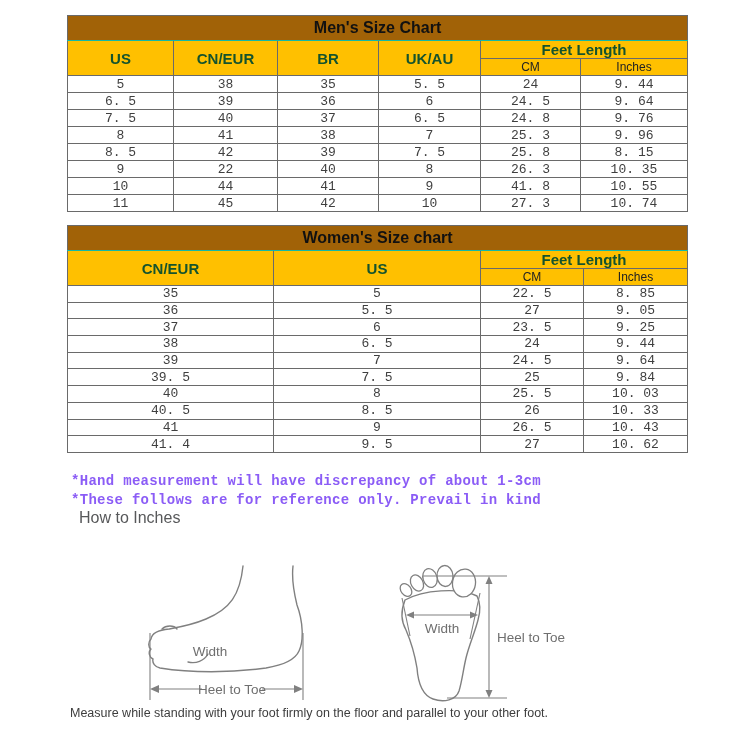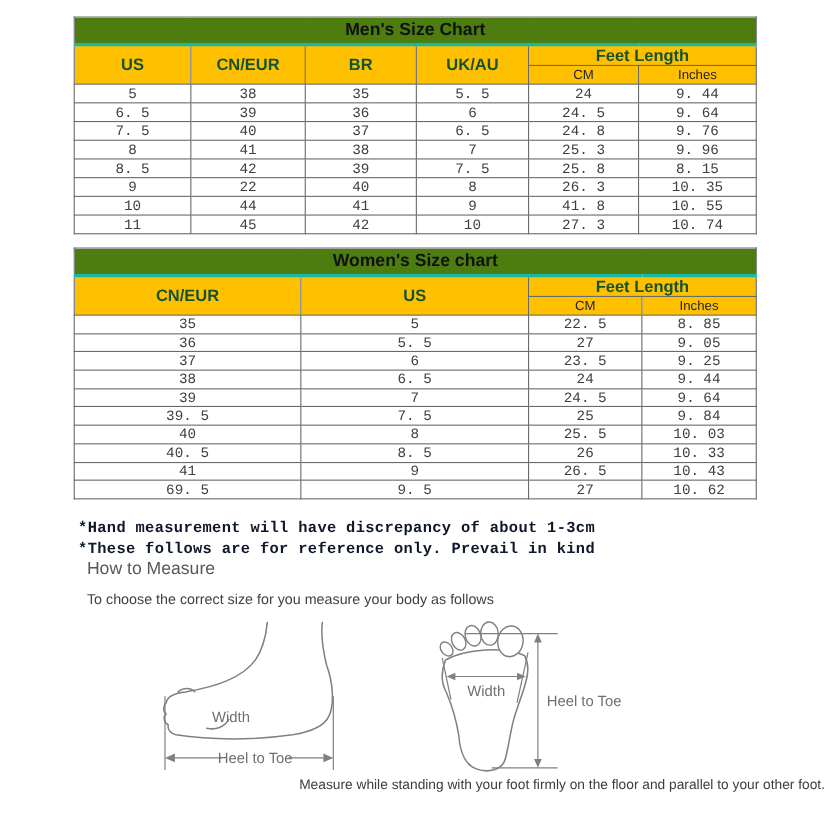--- a/index.html
+++ b/index.html
@@ -5,53 +5,53 @@
   * { box-sizing: border-box; margin: 0; padding: 0; }
   html,body { background:#fff; }
   #page { position:relative; width:750px; height:750px; background:#fff; overflow:hidden;
           font-family:"Liberation Sans",sans-serif; }
 
   
   .size-table { position:absolute; border-collapse:collapse; table-layout:fixed;
                 width:620px; background:#fff; border:1.5px solid #2e2e2e; }
   .size-table th, .size-table td { border:1px solid #6a6a6a; padding:0; text-align:center;
                 vertical-align:middle; white-space:nowrap; overflow:hidden; }
-  .title-row th { background:#4d7c0f; height:25px; font:bold 16px "Liberation Sans",sans-serif;
-                color:#111; border-bottom:3px solid #14b8a6; }
+  .title-row th { background:#a16207; height:25px; font:bold 16px "Liberation Sans",sans-serif;
+                color:#111; border-bottom:1px solid #14b8a6; }
   .head-row th { background:var(--header_bg,#FFC000); font:bold 15px "Liberation Sans",sans-serif;
                 color:#14532d; height:17px; }
   .sub-row th { background:var(--header_bg,#FFC000); font:12px "Liberation Sans",sans-serif;
                 color:#222; height:17px;margin-left:48px; }
   .size-table tbody td { font:13px "Liberation Mono",monospace; color:#3f3f3f; height:17px; }
   #womens-table tbody td { height:16.7px; }
   #mens-table { left:67px; top:15px; }
   #womens-table { left:67px; top:225px; }
 
   
   .notes { position:absolute; left:71px; top:472px; font:bold 14px "Liberation Mono",monospace;
-           color:#0f172a; line-height:19px; letter-spacing:.3px; }
+           color:#8b5cf6; line-height:19px; letter-spacing:.3px; }
 
   
   .howto-heading { position:absolute; left:79px; top:509px; font:16px "Liberation Sans",sans-serif;
            color:#57585a; }
   .howto-sub { position:absolute; left:79px; top:537px; font:13px "Liberation Sans",sans-serif;
            color:#414141; }
 
   
   .diag { position:absolute; }
   #side-foot { left:146px; top:563px; }
   #top-foot  { left:395px; top:560px; }
   .foot-line { fill:none; stroke:var(--diagram_stroke,#808080); stroke-width:1.4;
                stroke-linecap:round; stroke-linejoin:round; }
   .guide { stroke:var(--diagram_stroke,#808080); stroke-width:1.1; fill:none; }
   .ahead { fill:var(--diagram_stroke,#808080); stroke:none; }
   .toe   { fill:#fff; stroke:var(--diagram_stroke,#808080); stroke-width:1.3; }
   .diag-label { font:13.5px "Liberation Sans",sans-serif; fill:#6f6f6f; }
 
-  .caption { position:absolute; left:70px; top:706px; width:680px; text-align:right;
+  .caption { position:absolute; left:70px; top:706px; width:680px; text-align:left;
              font:12.5px "Liberation Sans",sans-serif; color:#3d3d3d; }
 </style>
 </head>
 <body>
 
 <div id="page">
 
   <table class="size-table" id="mens-table">
     <colgroup>
       <col style="width:106px">
@@ -215,35 +215,34 @@
           <td>26</td>
           <td>10. 33</td>
         </tr>
         <tr>
           <td>41</td>
           <td>9</td>
           <td>26. 5</td>
           <td>10. 43</td>
         </tr>
         <tr>
-          <td>69. 5</td>
+          <td>41. 4</td>
           <td>9. 5</td>
           <td>27</td>
           <td>10. 62</td>
         </tr>
       </tbody>
   </table>
 
   <div class="notes">
     <div>*Hand measurement will have discrepancy of about 1-3cm</div>
     <div>*These follows are for reference only. Prevail in kind</div>
   </div>
 
-  <div class="howto-heading">How to Measure</div>
-  <div class="howto-sub">To choose the correct size for you measure your body as follows</div>
+  <div class="howto-heading">How to Inches</div>
 
   <svg class="diag" id="side-foot" width="162" height="142" viewBox="0 0 162 142">
     <path class="foot-line" d="M97,3 C94,32 84,46 60,56 C46,62 34,64 23,66 C12,67 6,70 5,76 C2,79 2,84 5,86 C2,89 3,94 7,96 C6,100 9,104 14,105 C45,110 85,110 120,105 C138,102 149,97 153,88 C158,78 157,58 151,42 C147,26 146,12 147,3"></path>
     <path class="foot-line" d="M16,66 C20,62 28,62 31,66"></path>
     <path class="foot-line" d="M62,91 C58,98 50,101 42,99"></path>
     <g>
       <line class="guide" x1="4" y1="70" x2="4" y2="137"></line>
       <line class="guide" x1="157" y1="70" x2="157" y2="137"></line>
       <line class="guide" x1="8" y1="126" x2="56" y2="126"></line>
       <line class="guide" x1="116" y1="126" x2="153" y2="126"></line>

